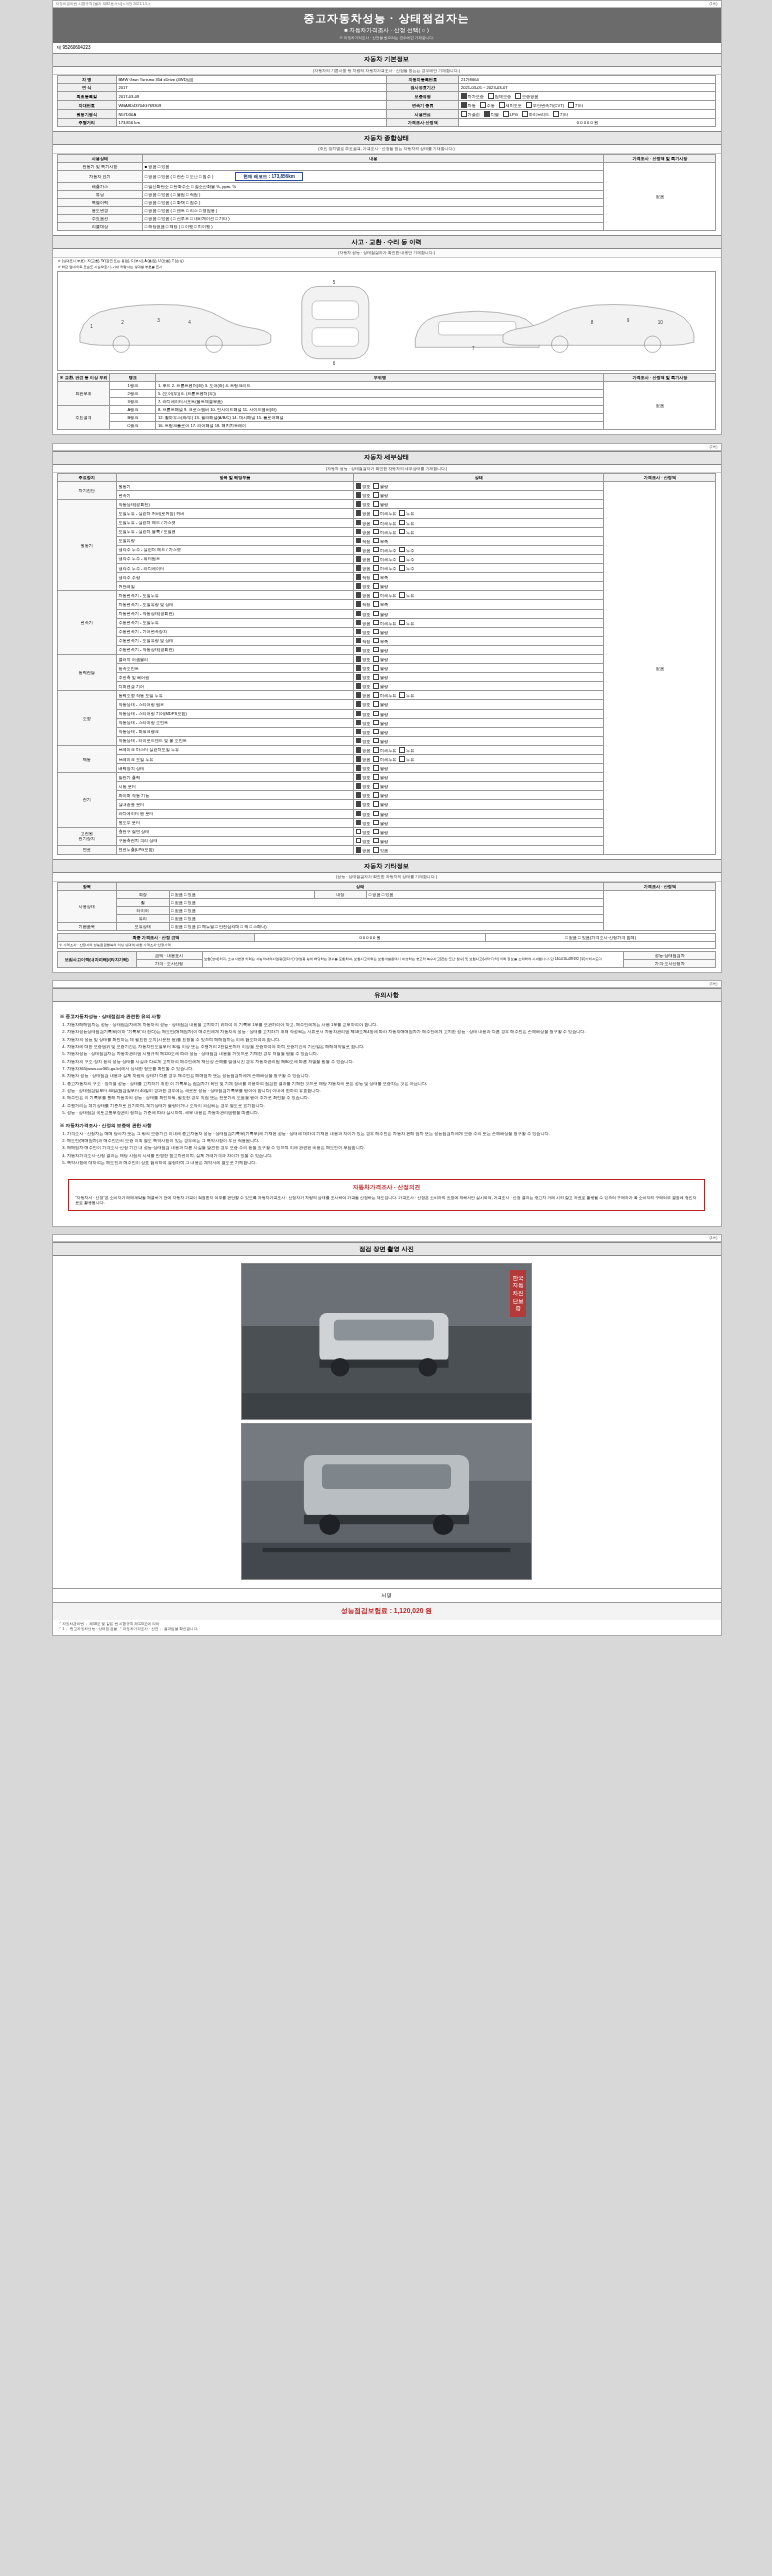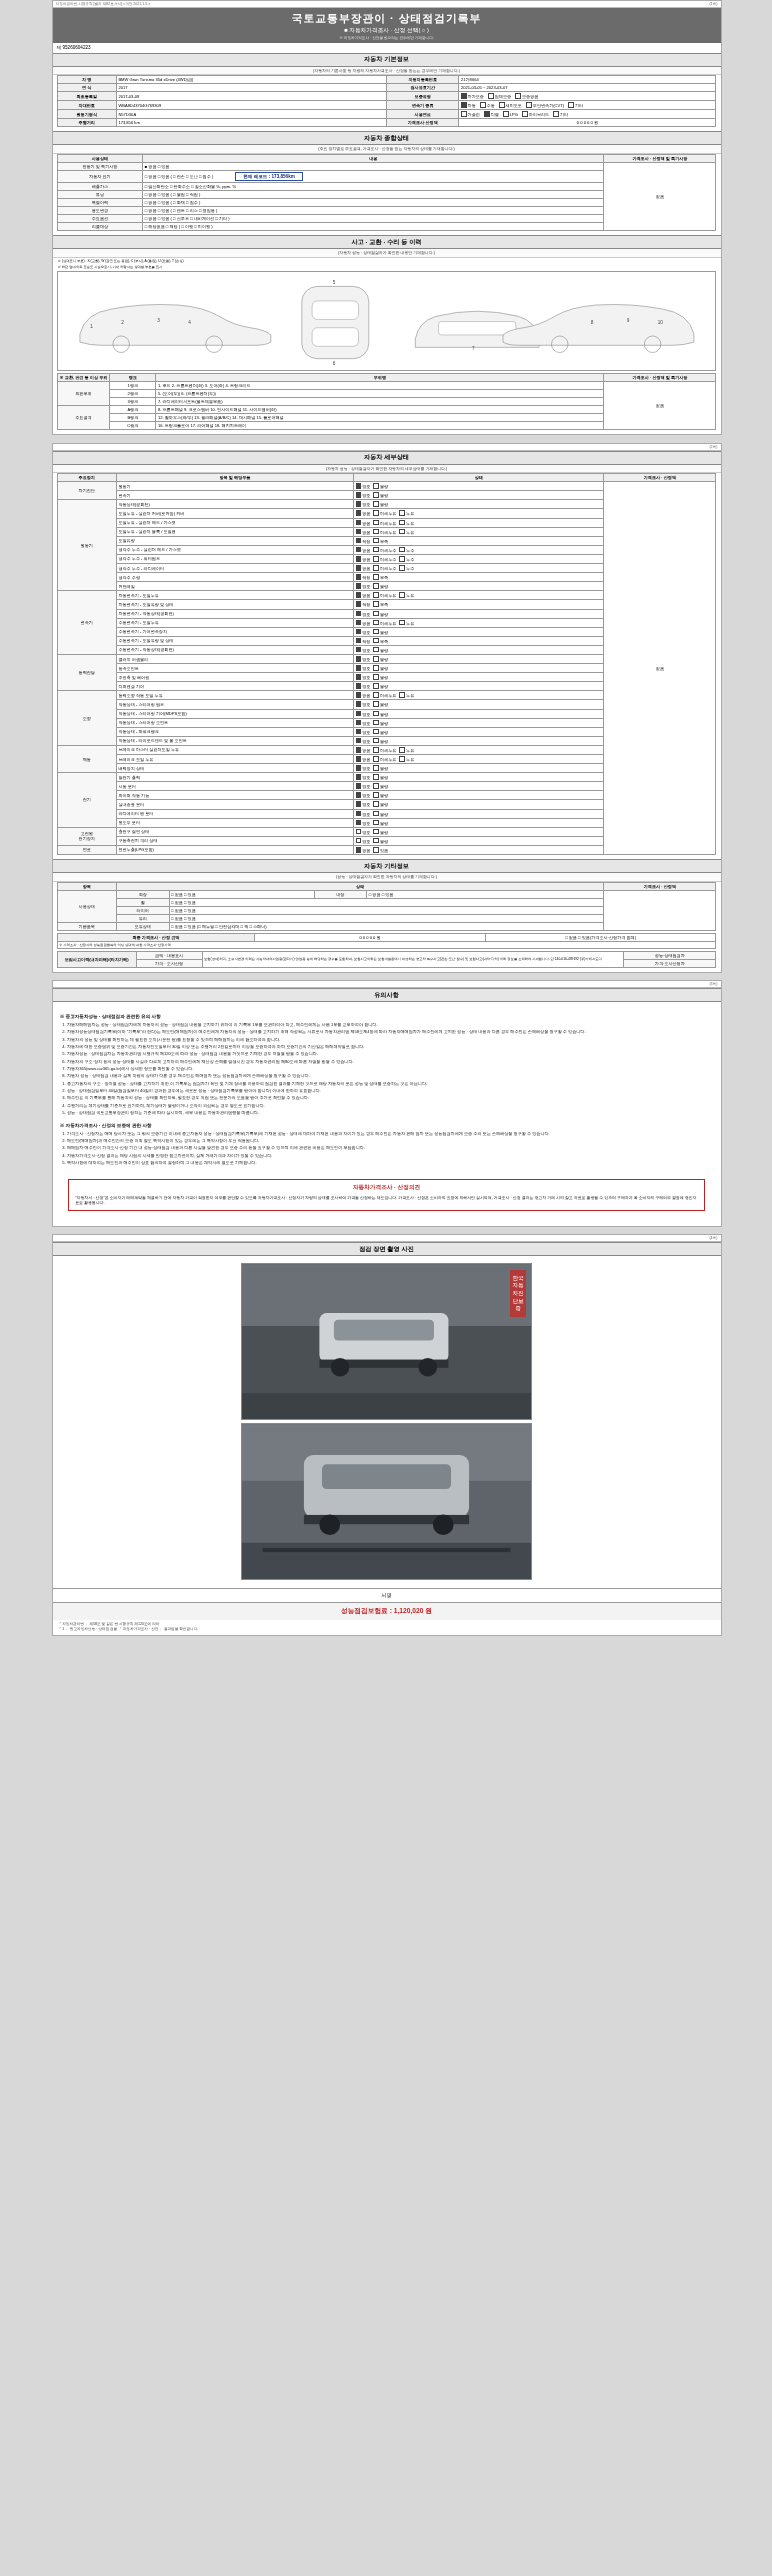--- a/index.html
+++ b/index.html
@@ -47,21 +47,21 @@
 
 <div class="page">
 
   <div class="sheet">
     <div class="sheet-top">
       <span>자동차관리법 시행규칙 [별지 제82호서식] &lt;개정 2021.1.5.&gt;</span>
       <span>(1쪽)</span>
     </div>
 
     <div class="hdrbar">
-      <div class="t1">국토교통부장관이 · 상태점검기록부</div>
+      <div class="t1">중고자동차성능 · 상태점검자는</div>
       <div class="t2">■ 자동차가격조사 · 산정 선택( ○ )</div>
       <div class="t3">※ 자동차가격조사 · 산정을 받으려는 경우에만 기재합니다.</div>
     </div>
 
     <div class="docno">제 95260604223</div>
 
     <div class="secbar">자동차 기본정보</div>
     <div class="secsub">(자동차의 기본사항 등 차량의 자동차가격조사 · 산정을 받는는 경우에만 기재합니다.)</div>
 
     <div class="wrap">

